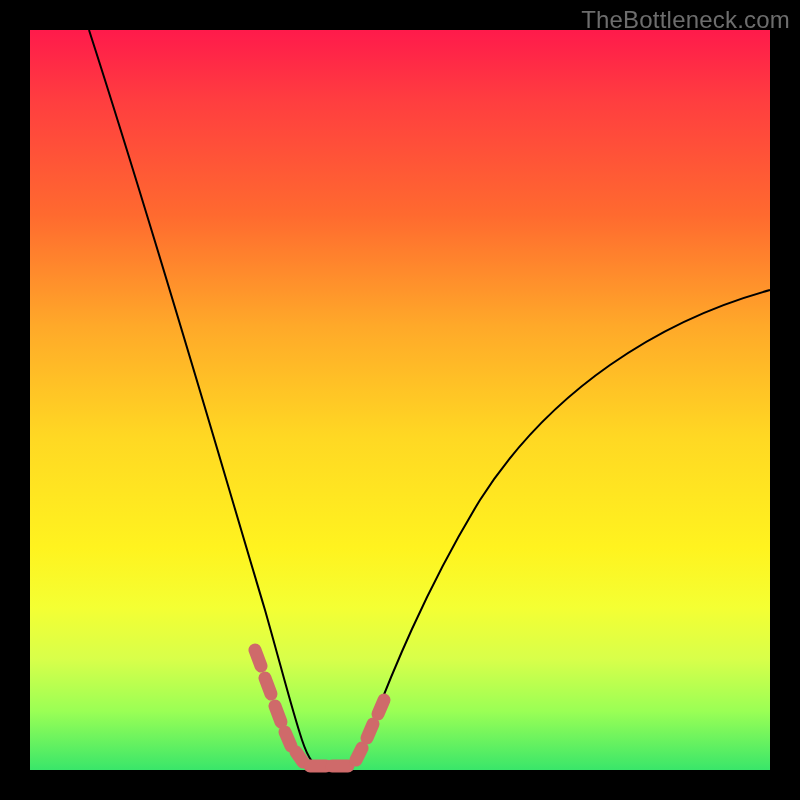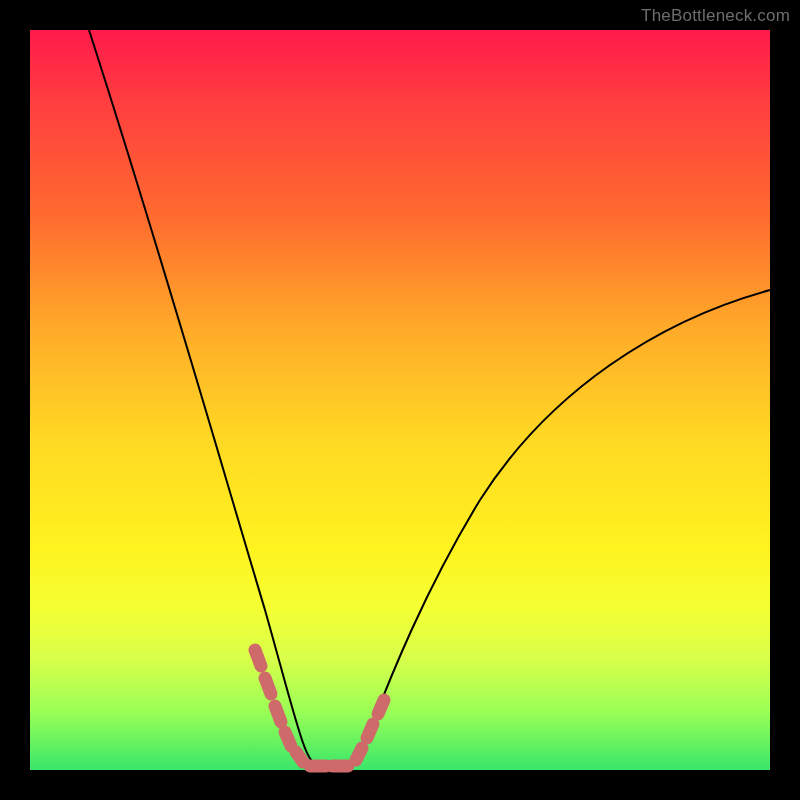--- a/index.html
+++ b/index.html
@@ -38,21 +38,21 @@
       #d8ff4a 85%,
       #9bff55 92%,
       #39e66a 100%
     );
   }
   .watermark {
     position: absolute;
     top: 6px;
     right: 10px;
     color: #6d6d6d;
-    font-size: 17px;
+    font-size: 24px;
     font-weight: 500;
     letter-spacing: 0.2px;
     user-select: none;
   }
   svg.curve {
     position: absolute;
     left: 0;
     top: 0;
     width: 740px;
     height: 740px;

